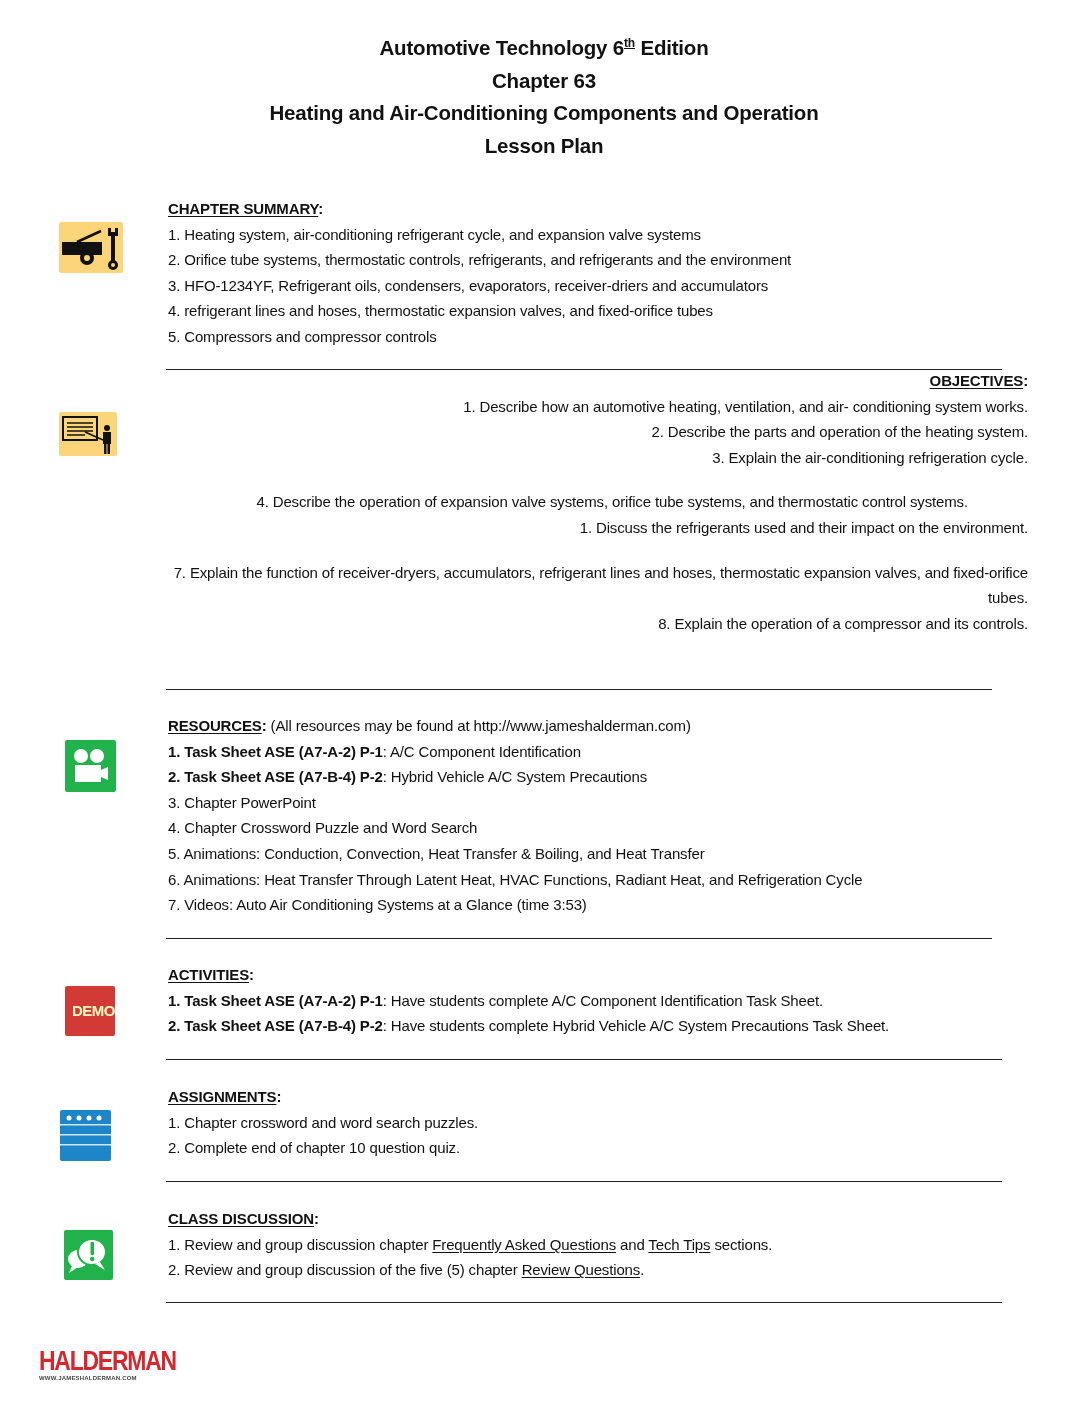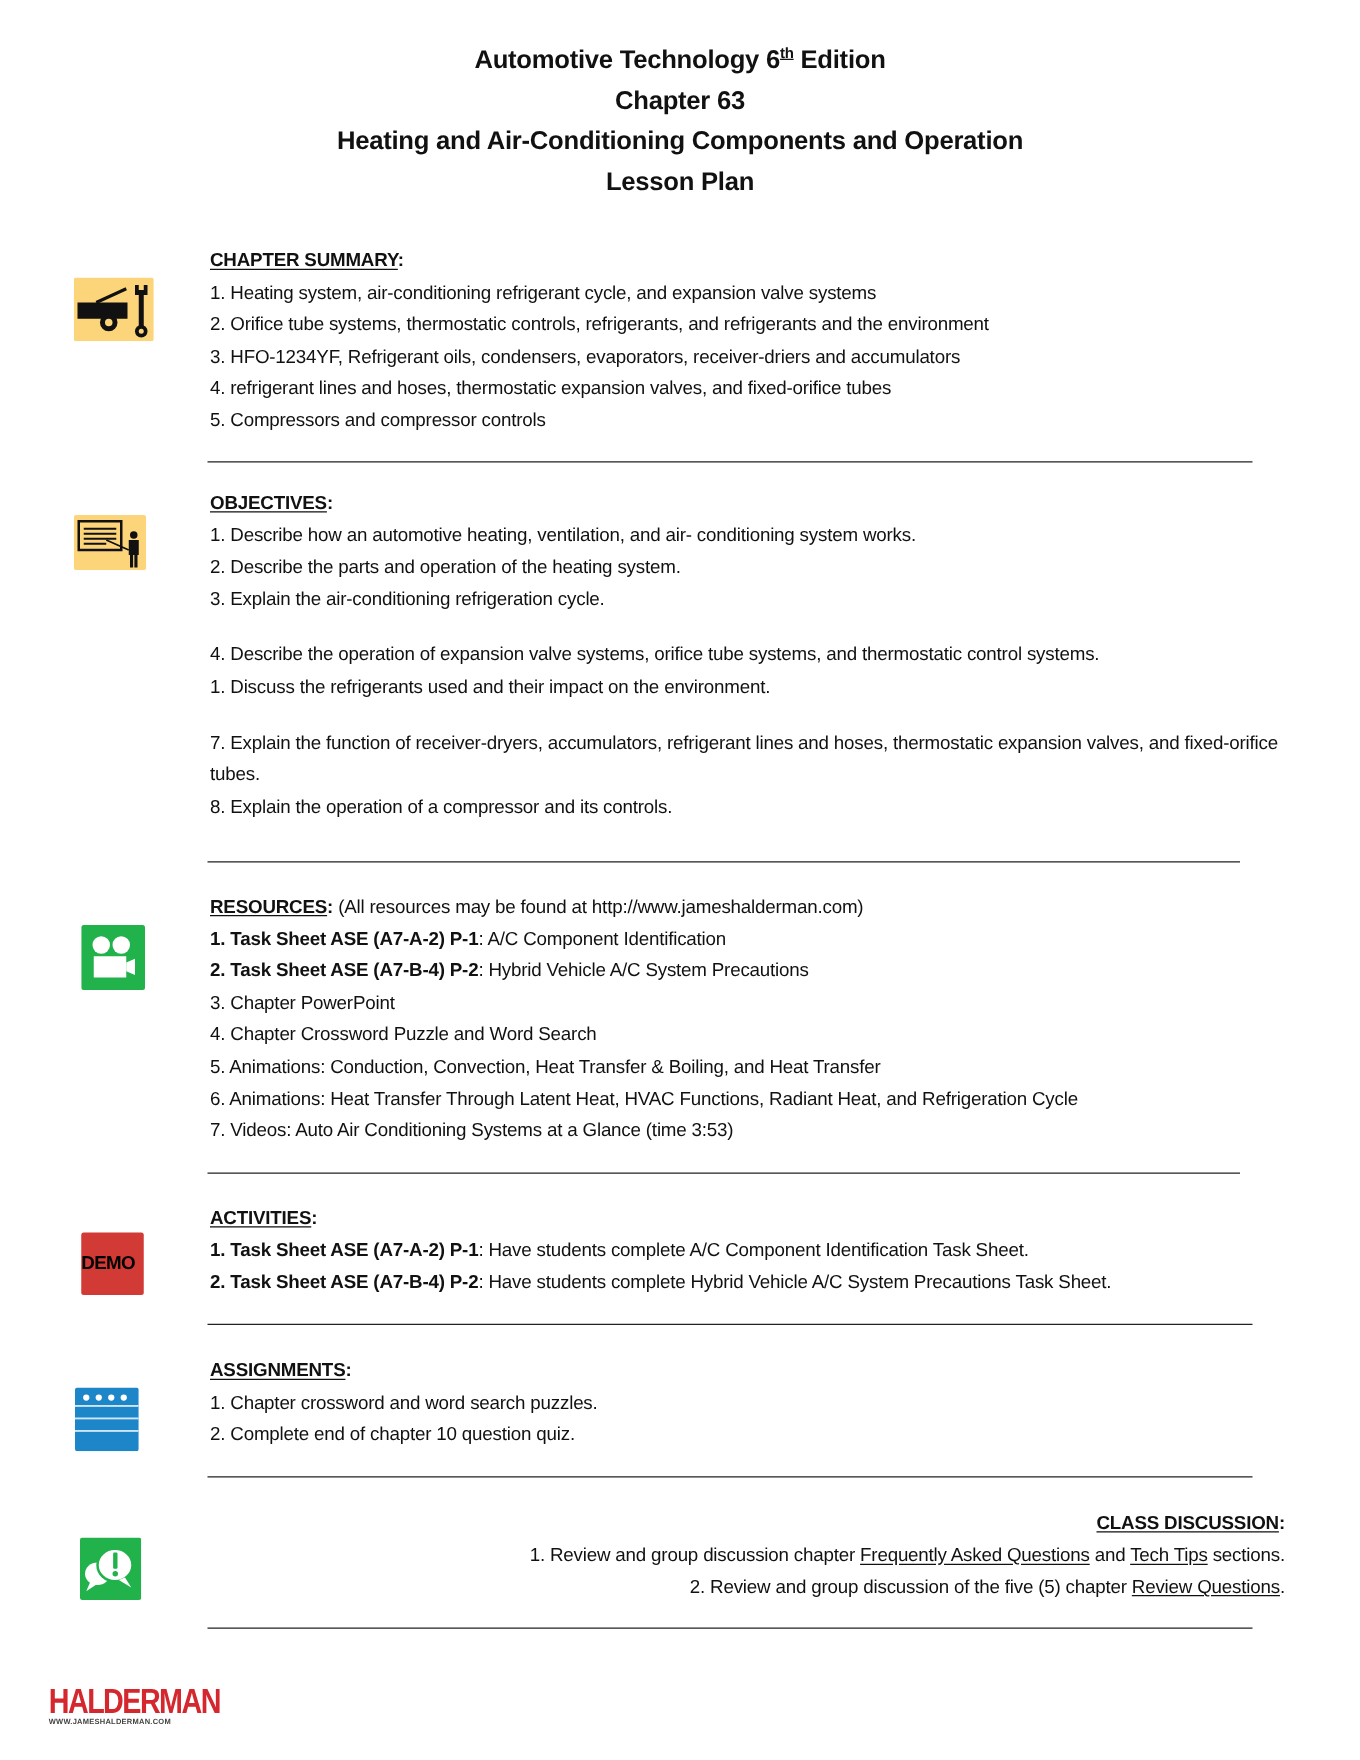--- a/index.html
+++ b/index.html
@@ -80,21 +80,21 @@
     <line x1="8" y1="11" x2="34" y2="11" stroke="#111" stroke-width="1.5"></line>
     <line x1="8" y1="15" x2="34" y2="15" stroke="#111" stroke-width="1.5"></line>
     <line x1="8" y1="19" x2="34" y2="19" stroke="#111" stroke-width="1.5"></line>
     <line x1="8" y1="23" x2="26" y2="23" stroke="#111" stroke-width="1.5"></line>
     <line x1="26" y1="20" x2="44" y2="28" stroke="#111" stroke-width="1.5"></line>
     <circle cx="48" cy="16" r="3" fill="#111"></circle>
     <rect x="44" y="20" width="8" height="12" fill="#111"></rect>
     <rect x="45" y="32" width="2.5" height="10" fill="#111"></rect>
     <rect x="48.5" y="32" width="2.5" height="10" fill="#111"></rect>
   </svg>
-  <div class="content" style="top:390px;">
+  <div class="content" style="top:368px;text-align:right;">
     <div class="heading"><span class="u">OBJECTIVES</span><span>:</span></div>
     <div class="line">1. Describe how an automotive heating, ventilation, and air- conditioning system works.</div>
     <div class="line">2. Describe the parts and operation of the heating system.</div>
     <div class="line">3. Explain the air-conditioning refrigeration cycle.</div>
     <div class="wrap" style="width:800px;">4. Describe the operation of expansion valve systems, orifice tube systems, and thermostatic control systems.</div>
     <div class="line">1. Discuss the refrigerants used and their impact on the environment.</div>
     <div class="wrap" style="width:860px;">7. Explain the function of receiver-dryers, accumulators, refrigerant lines and hoses, thermostatic expansion valves, and fixed-orifice tubes.</div>
     <div class="line">8. Explain the operation of a compressor and its controls.</div>
   </div>
   <div class="rule" style="top:689px; width:826px;"></div>
@@ -115,21 +115,21 @@
     <div class="line">3. Chapter PowerPoint</div>
     <div class="line">4. Chapter Crossword Puzzle and Word Search</div>
     <div class="line">5. Animations: Conduction, Convection, Heat Transfer &amp; Boiling, and Heat Transfer</div>
     <div class="line">6. Animations: Heat Transfer Through Latent Heat, HVAC Functions, Radiant Heat, and Refrigeration Cycle</div>
     <div class="line">7. Videos: Auto Air Conditioning Systems at a Glance (time 3:53)</div>
   </div>
   <div class="rule" style="top:938px; width:826px;"></div>
 </div>
 
 <div class="section" style="top:0;">
-  <div class="icon" style="top:986px; left:65px; width:50px; height:50px; background:#d23a35; border-radius:2px; color:#000000; font-weight:bold; font-size:15px; line-height:50px; text-align:left; letter-spacing:-0.5px;">
+  <div class="icon" style="top:986px; left:65px; width:50px; height:50px; background:#d23a35; border-radius:2px; color:#fef9c3; font-weight:bold; font-size:15px; line-height:50px; text-align:right; letter-spacing:-0.5px;">
     <span>DEMO</span>
   </div>
   <div class="content" style="top:962px;">
     <div class="heading"><span class="u">ACTIVITIES</span><span>:</span></div>
     <div class="line"><span class="b">1. Task Sheet ASE (A7-A-2) P-1</span><span>: Have students complete A/C Component Identification Task Sheet.</span></div>
     <div class="line"><span class="b">2. Task Sheet ASE (A7-B-4) P-2</span><span>: Have students complete Hybrid Vehicle A/C System Precautions Task Sheet.</span></div>
   </div>
   <div class="rule" style="top:1059px; width:836px;"></div>
 </div>
 
@@ -155,21 +155,21 @@
 <div class="section" style="top:0;">
   <svg class="icon" style="top:1230px; left:64px;" width="49" height="50" viewBox="0 0 49 50">
     <rect x="0" y="0" width="49" height="50" rx="2" fill="#21b24b"></rect>
     <ellipse cx="14" cy="29" rx="10" ry="9" fill="#fff"></ellipse>
     <path d="M8 36 L5 43 L14 37 Z" fill="#fff"></path>
     <ellipse cx="28" cy="22" rx="14" ry="13" fill="#fff" stroke="#21b24b" stroke-width="2"></ellipse>
     <path d="M36 32 L41 40 L31 34 Z" fill="#fff"></path>
     <rect x="26.5" y="12" width="3.5" height="13" rx="1" fill="#21b24b"></rect>
     <circle cx="28.2" cy="29" r="2.2" fill="#21b24b"></circle>
   </svg>
-  <div class="content" style="top:1206px;text-align:right;">
+  <div class="content" style="top:1206px;">
     <div class="heading"><span class="u">CLASS DISCUSSION</span><span>:</span></div>
     <div class="line"><span>1. Review and group discussion chapter </span><span class="ul">Frequently Asked Questions</span><span> and </span><span class="ul">Tech Tips</span><span> sections.</span></div>
     <div class="line"><span>2. Review and group discussion of the five (5) chapter </span><span class="ul">Review Questions</span><span>.</span></div>
   </div>
   <div class="rule" style="top:1302px; width:836px;"></div>
 </div>
 
 <div class="logo">
   <div class="logo-main">HALDERMAN</div>
   <div class="logo-sub">WWW.JAMESHALDERMAN.COM</div>

